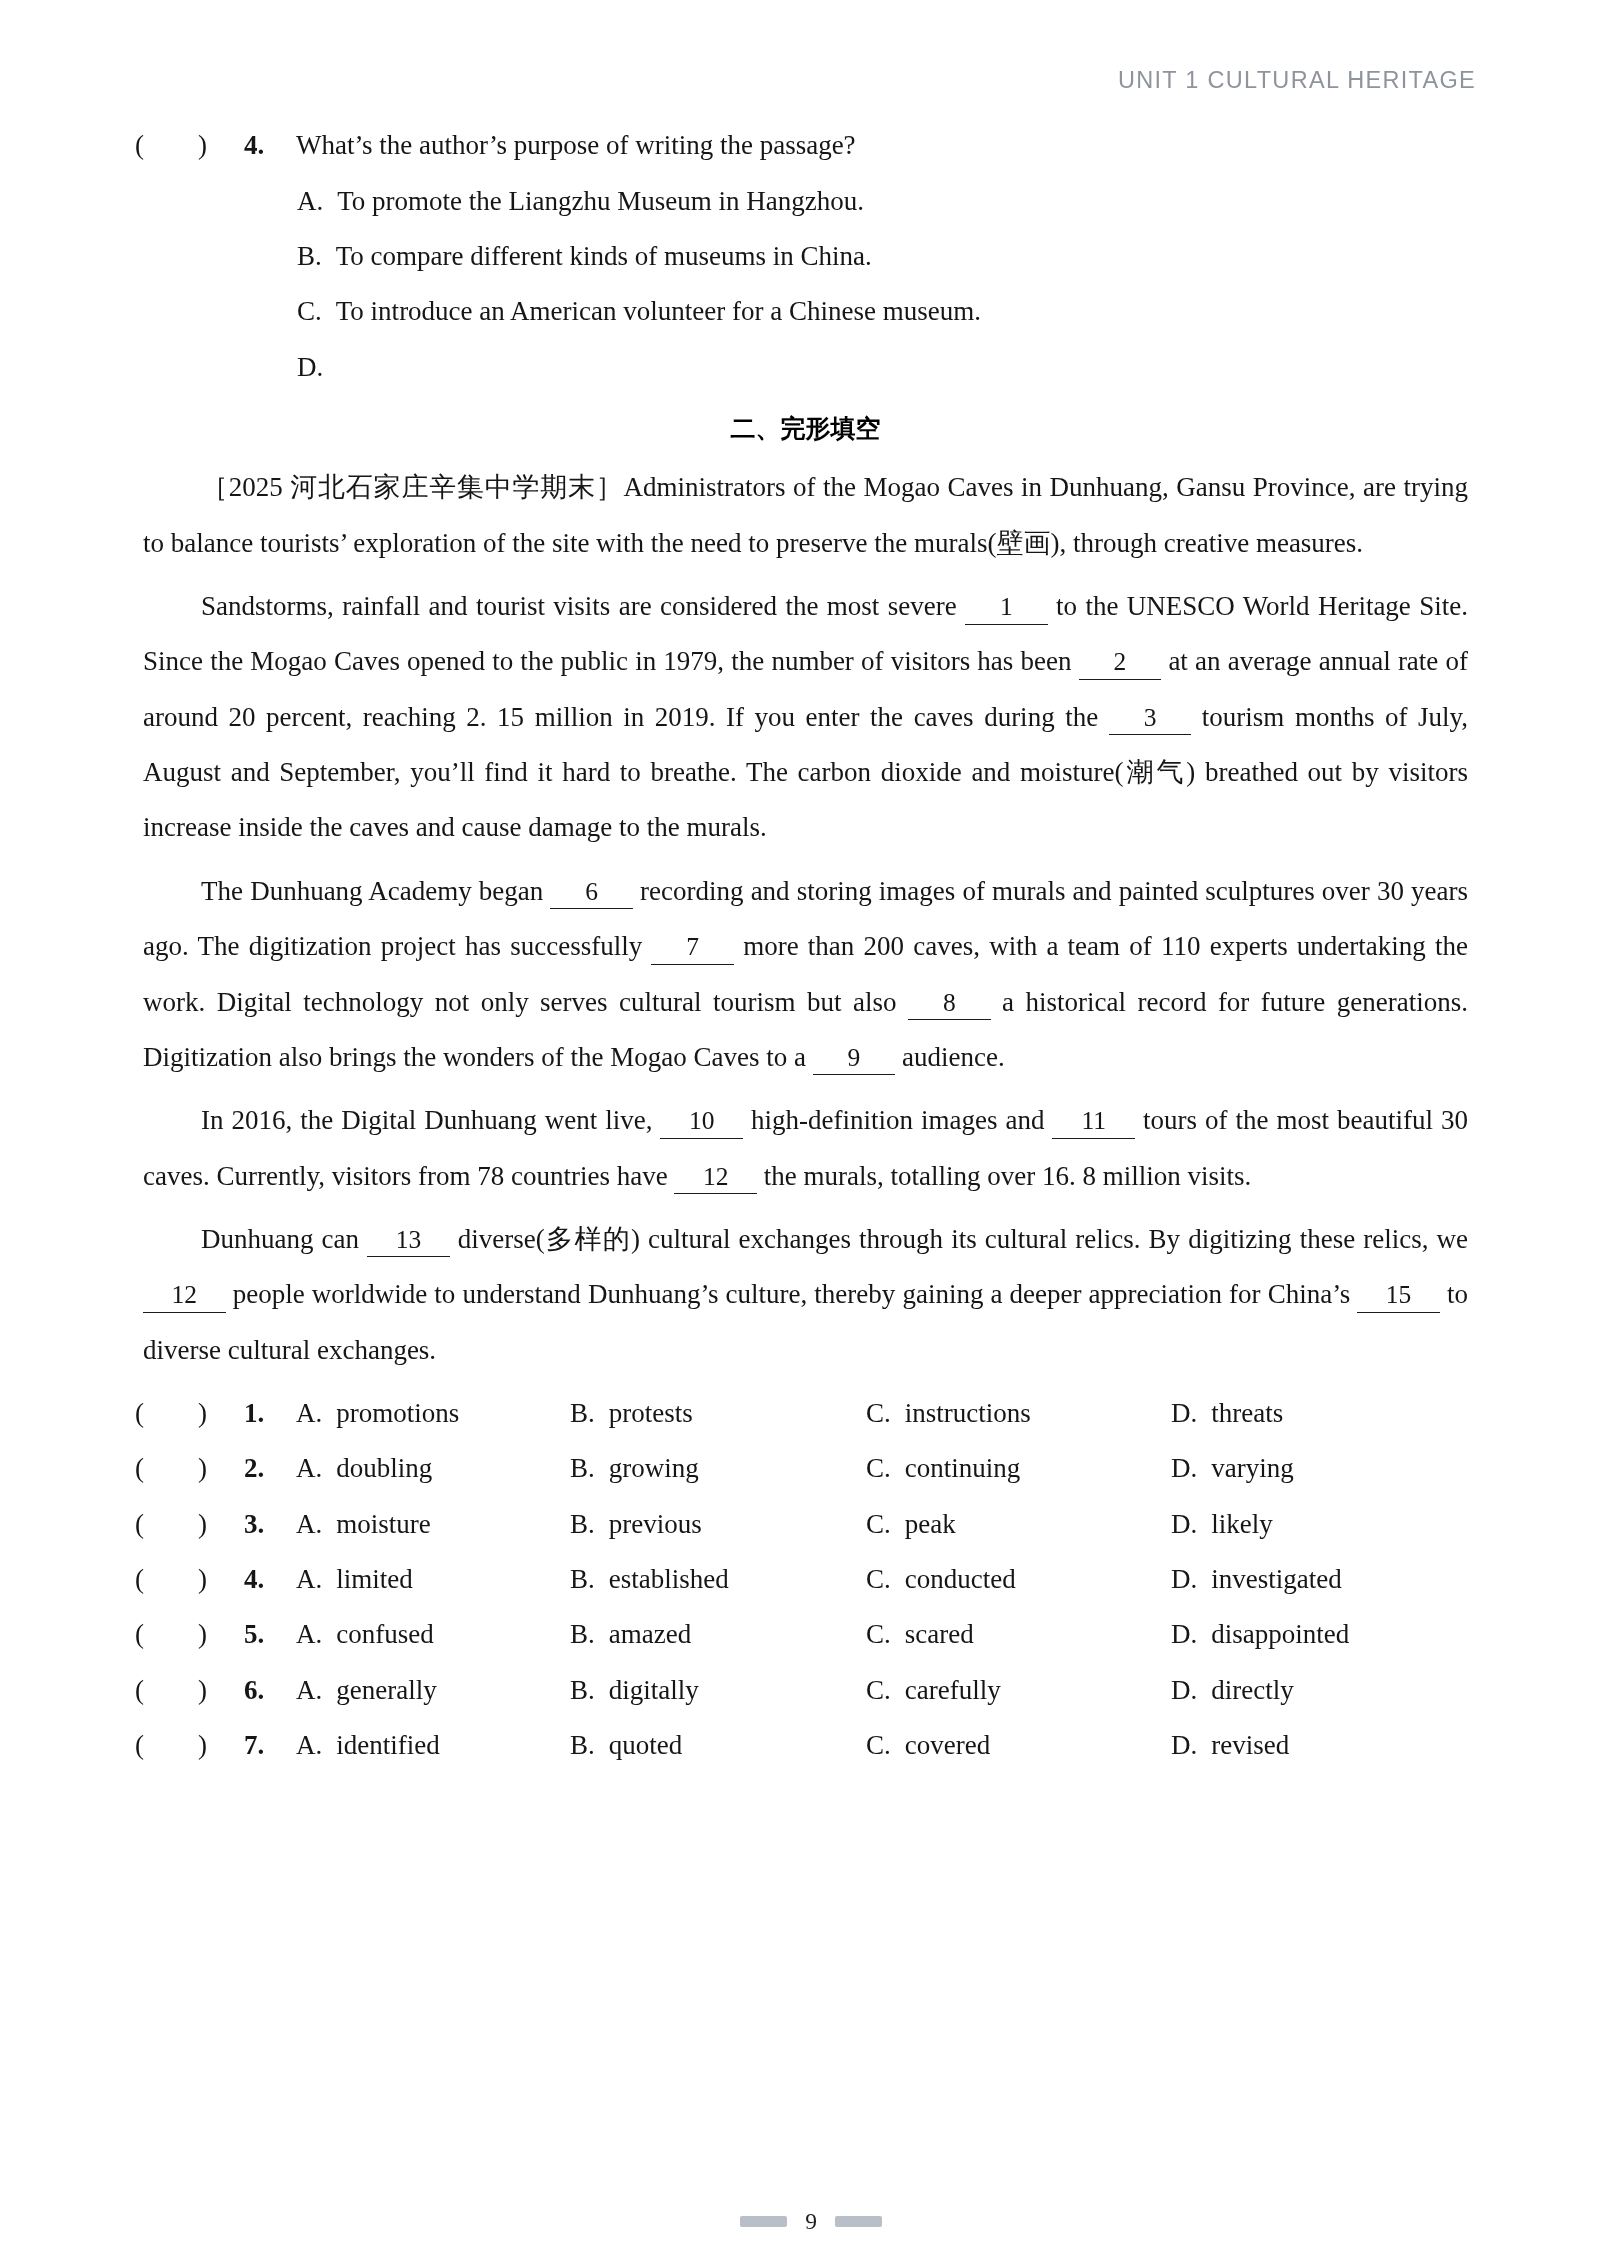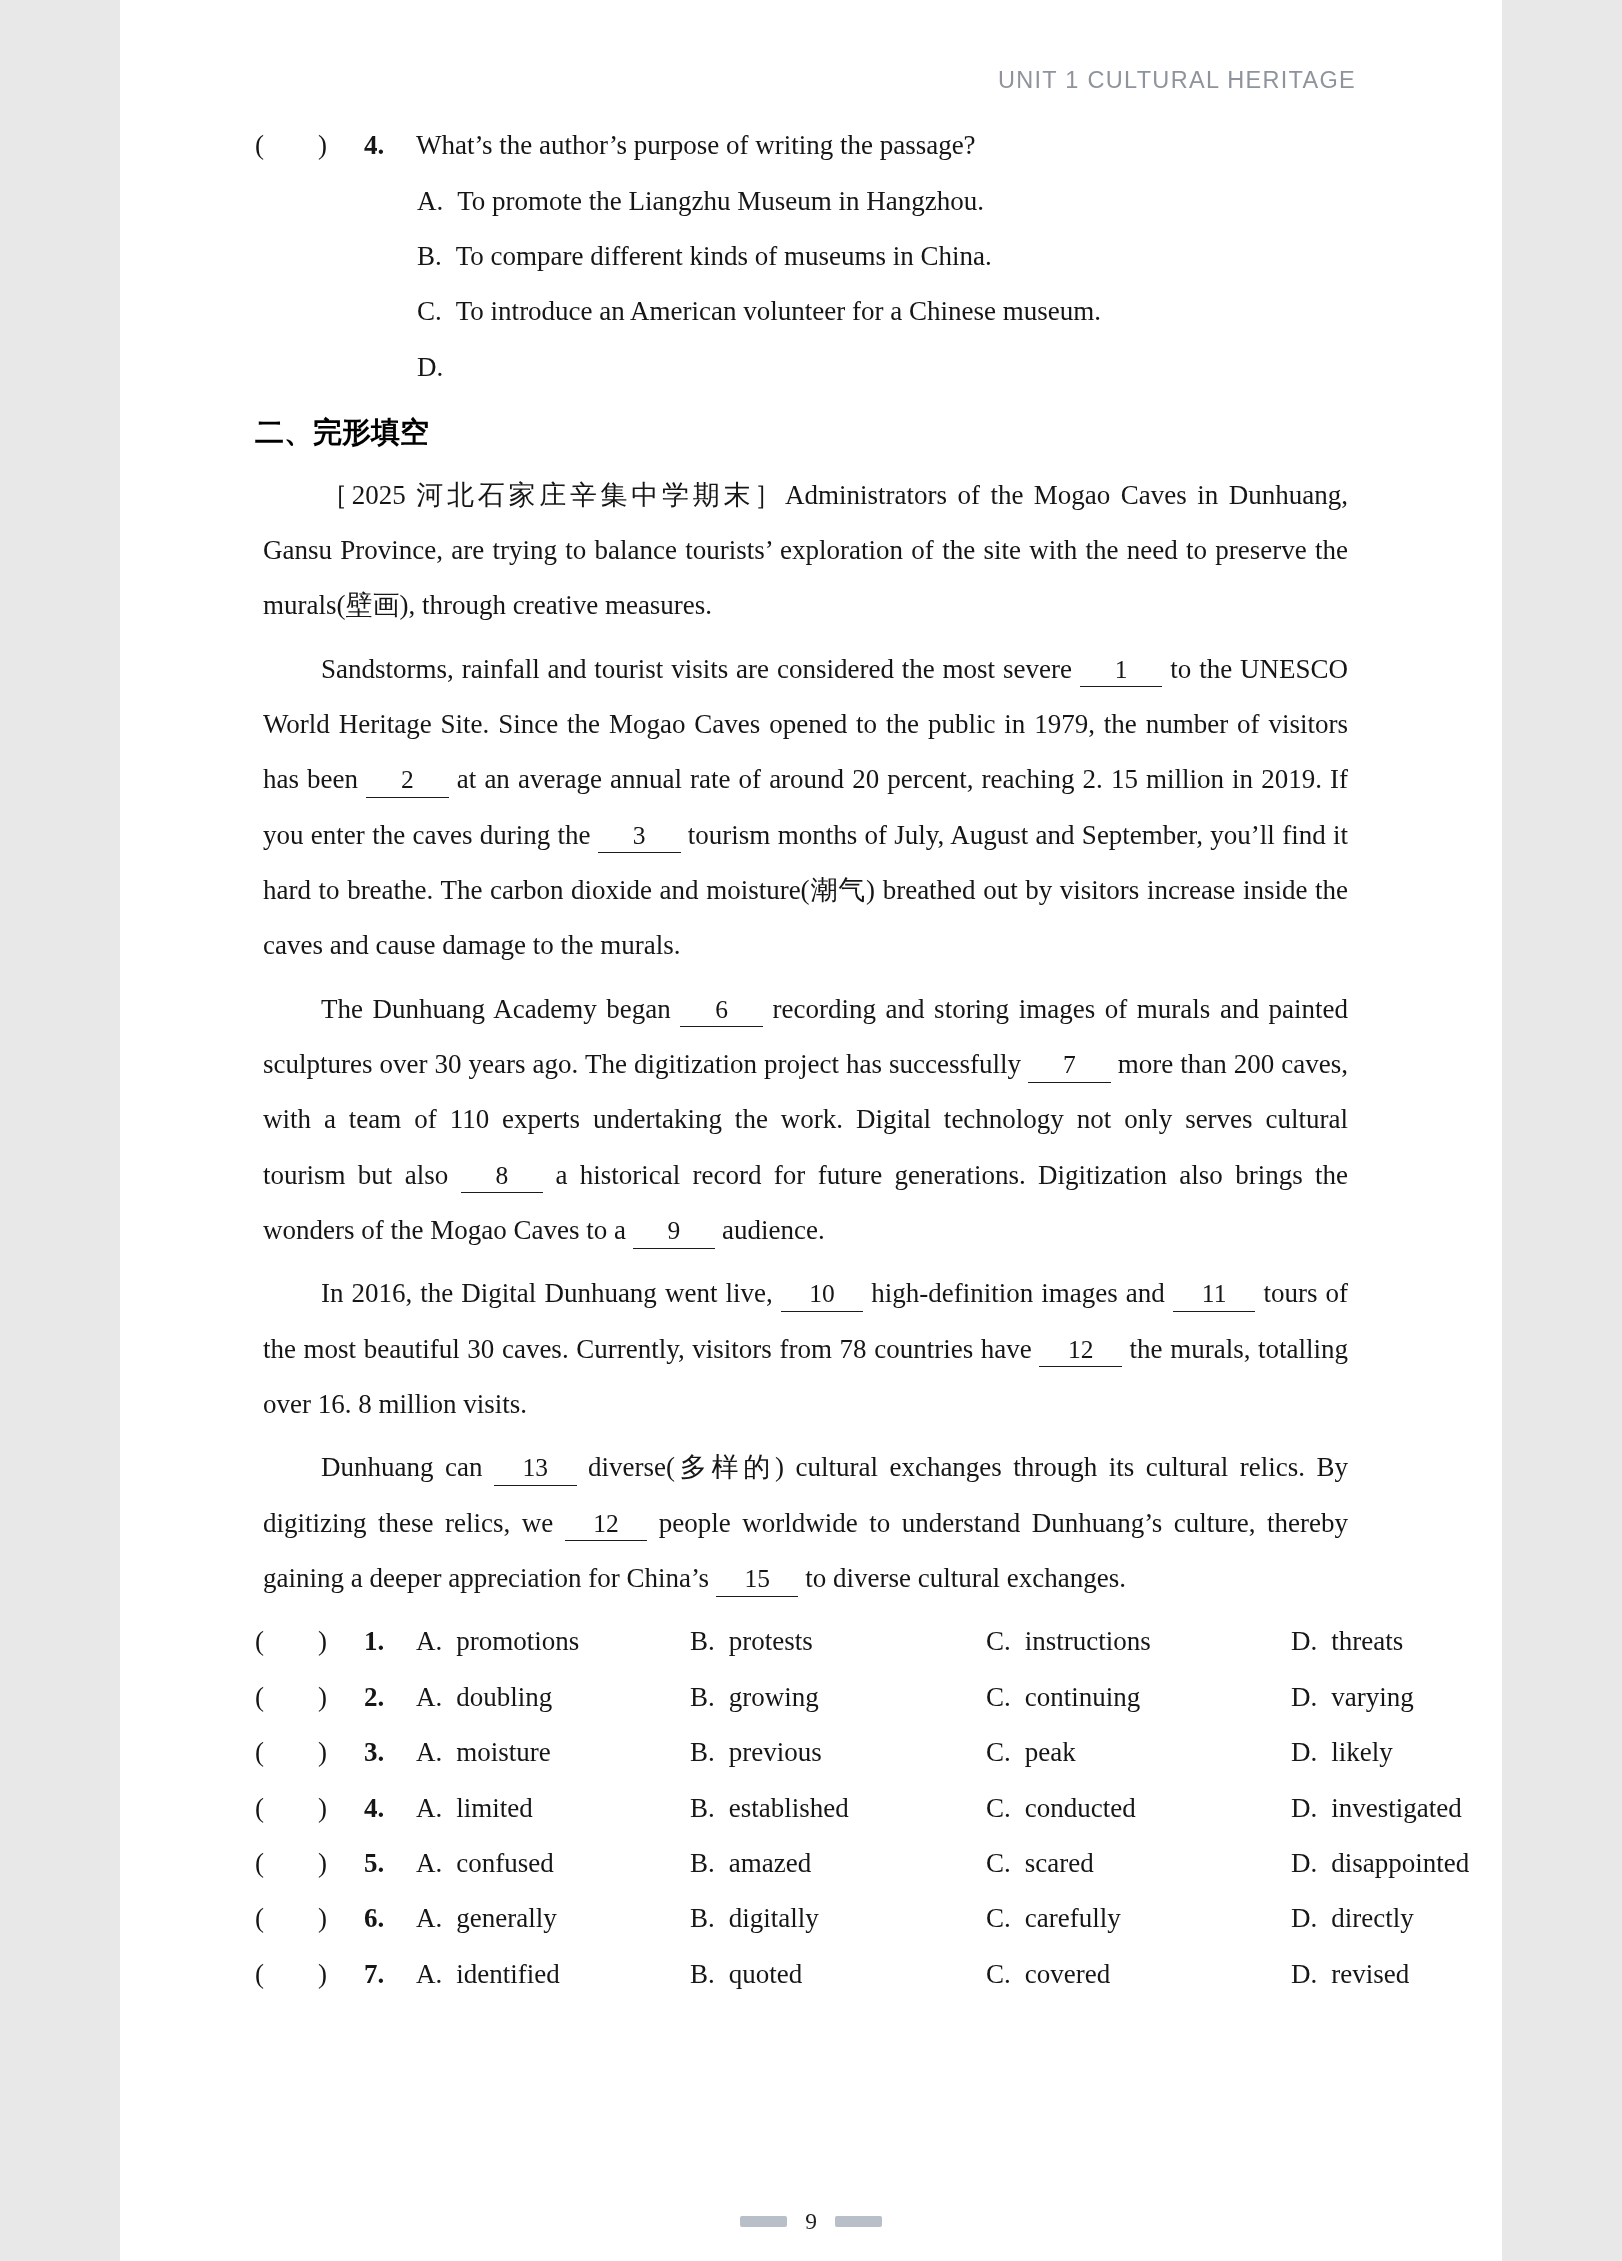--- a/index.html
+++ b/index.html
@@ -1,18 +1,18 @@
 <!DOCTYPE html>
 <html style="font-size:10.2px"><head>
 <meta charset="utf-8">
 <style>
   html,body{margin:0;padding:0;background:#e8e8e8;}
   .page{
     position:relative;
-    width:1382px;height:2261px;
+    width:1622px;height:2261px;
     background:#ffffff;
     font-family:"Liberation Serif","DejaVu Serif",serif;
     color:#161616;
     overflow:hidden;
     margin:0 auto;
   }
   .content{
     padding:66px 146px 0 135px;
     font-size:27px;
     line-height:2.05;
@@ -30,24 +30,25 @@
   .paren-cell{display:inline-block;width:109px;flex:0 0 auto;white-space:pre;}
   .num-cell{display:inline-block;width:52px;flex:0 0 auto;font-weight:bold;}
   .stem{flex:1;}
   .q4-options{margin-left:162px;}
   .q4-option{display:flex;align-items:baseline;}
   .opt-label{margin-right:14px;white-space:pre;}
   .opt-text{white-space:pre;text-align:center;}
   .section-title{
     font-family:Liberation Sans, sans-serif;
     font-weight:bold;
-    font-size:29px;
+    font-size:25px;
     color:#000;
     margin:11.5px 0 9px 0;
     line-height:1.8;
+    text-align:center;
   }
   .passage{text-align:justify;}
   .para{
     margin:8px;
     text-indent:2.15em;
     text-align:justify;
   }
   .blank{
     display:inline-block;
     min-width:75px;

